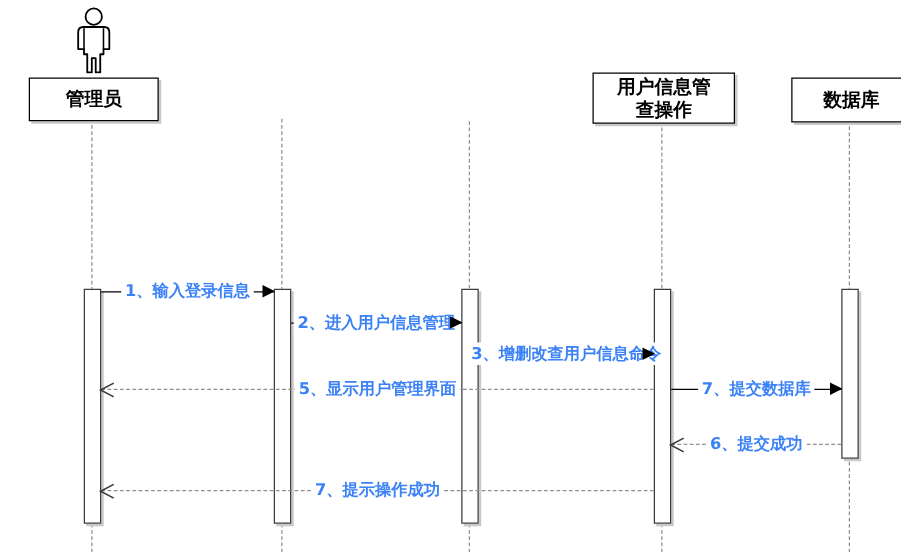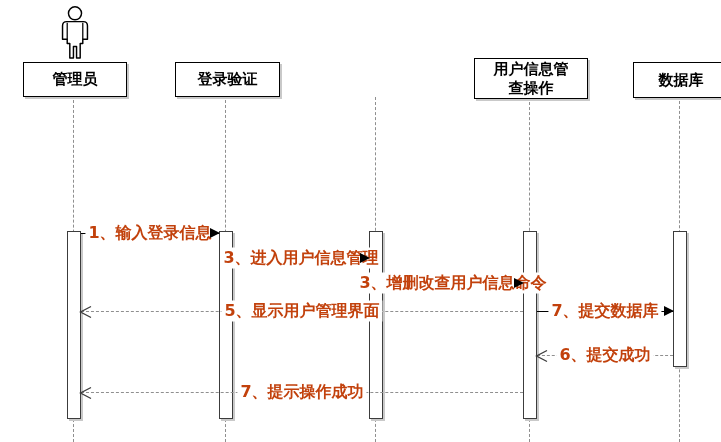--- a/index.html
+++ b/index.html
@@ -20,22 +20,22 @@
   .activation{
     position:absolute;width:12px;background:#fff;border:1px solid #3c3c3c;
     box-shadow:2px 2px 0 #c9c9c9;z-index:2;
   }
   
   .msg{position:absolute;height:0;z-index:3;}
   .msg .line{position:absolute;left:0;right:0;top:0;border-top:1px solid #000;}
   .msg.dashed .line{border-top:1px dashed #8f8f8f;}
   .msg .label{
     position:absolute;left:50%;top:0;transform:translate(-50%,-50%);
-    background:#fff;padding:0 3px;font-size:16px;font-weight:bold;
-    white-space:nowrap;color:#c2410c;
+    background:#fff;padding:0 3px;font-size:13px;font-weight:bold;
+    white-space:nowrap;color:#3b82f6;
   }
   .arrow-filled{
     position:absolute;right:-1px;top:-5px;width:0;height:0;z-index:4;
     border-top:5px solid transparent;border-bottom:5px solid transparent;
     border-left:10px solid #000;
   }
   .arrow-open{position:absolute;left:-2px;top:-7px;width:14px;height:14px;z-index:4;}
   .actor-figure{position:absolute;left:36px;top:5px;width:38px;height:54px;z-index:2;}
 </style>
 </head>
@@ -46,23 +46,20 @@
   <div class="actor-figure">
     <svg width="38" height="54" viewBox="0 0 36 52">
       <circle cx="18" cy="8" r="6.3" fill="#fff" stroke="#000" stroke-width="1.4"></circle>
       <path d="M10,16 H26 Q30,16 30,20 V33 H25.5 V37 H23 V51 H19.5 V40 H16.5 V51 H13 V37 H10.5 V33 H6 V20 Q6,16 10,16 Z" fill="#fff" stroke="#000" stroke-width="1.4" stroke-linejoin="round"></path>
       <path d="M10.5,17 V33 M25.5,17 V33" fill="none" stroke="#000" stroke-width="1.2"></path>
     </svg>
   </div>
 
   <div class="hbox" style="left:3px;top:62px;width:102px;height:33px">
     <span>管理员</span>
-  </div>
-  <div class="hbox" style="left:155px;top:62px;width:103px;height:33px">
-    <span>登录验证</span>
   </div>
   <div class="hbox" style="left:454px;top:58px;width:112px;height:39px">
     <span>用户信息管
 查操作</span>
   </div>
   <div class="hbox" style="left:613px;top:62px;width:94px;height:34px">
     <span>数据库</span>
   </div>
 
   <div class="lifeline" style="left:53px;top:95px;height:347px"></div>
@@ -78,21 +75,21 @@
   <div class="activation" style="left:653px;top:231px;height:134px"></div>
 
   <div class="msg solid" style="top:233px;left:61px;width:138px">
     <div class="line"></div>
     <div class="label">1、输入登录信息</div>
     <div class="arrow-filled"></div>
   </div>
 
   <div class="msg solid" style="top:258px;left:213px;width:136px">
     <div class="line"></div>
-    <div class="label">3、进入用户信息管理</div>
+    <div class="label">2、进入用户信息管理</div>
     <div class="arrow-filled"></div>
   </div>
 
   <div class="msg solid" style="top:283px;left:363px;width:140px">
     <div class="line"></div>
     <div class="label">3、增删改查用户信息命令</div>
     <div class="arrow-filled"></div>
   </div>
 
   <div class="msg solid" style="top:311px;left:517px;width:136px">

